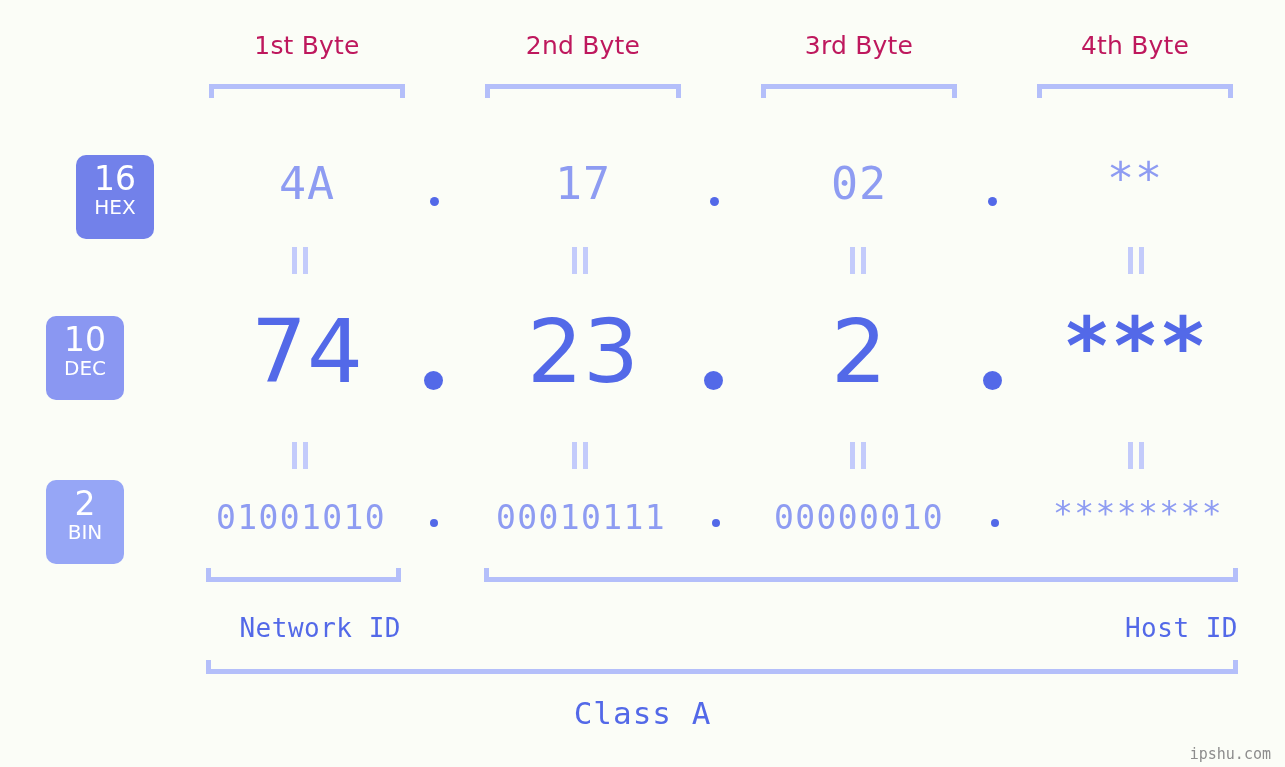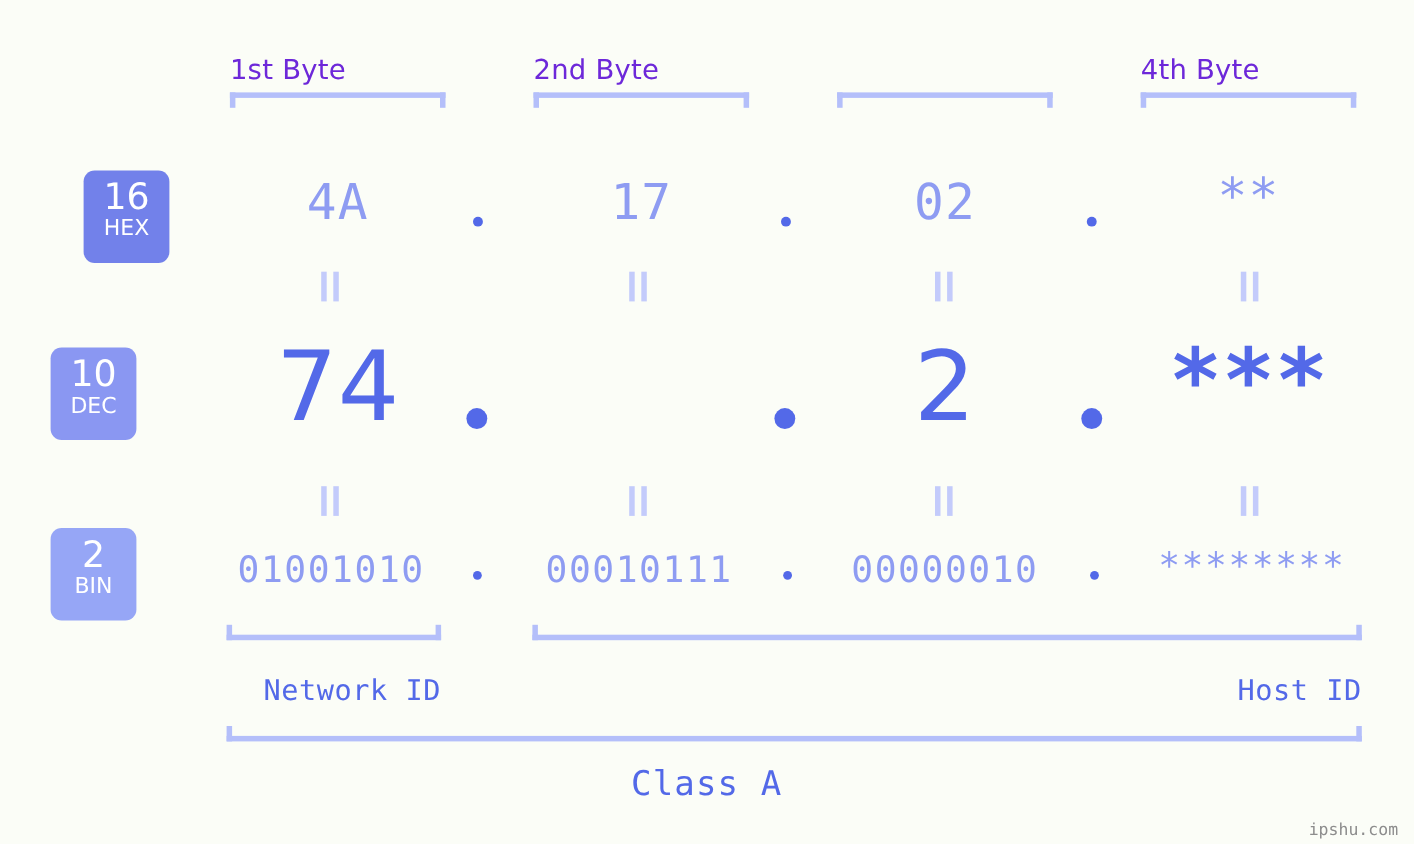--- a/index.html
+++ b/index.html
@@ -16,24 +16,25 @@
   }
   #stage {
     position: relative;
     width: 1285px;
     height: 767px;
   }
 
   
   .byte-label {
     position: absolute;
-    top: 49px;
+    top: 31px;
     font-family: "DejaVu Sans", sans-serif;
     font-size: 25px;
-    color: #6d28d9;
+    color: #be185d;
+    text-align: center;
     letter-spacing: 0.2px;
     white-space: nowrap;
   }
 
   
   .bracket-down {
     position: absolute;
     height: 14px;
     border-top: 5px solid #b4bffa;
     border-left: 5px solid #b4bffa;
@@ -169,20 +170,21 @@
     letter-spacing: 0px;
   }
 </style>
 </head>
 <body>
 
 <div id="stage">
 
   <div class="byte-label" style="left:209px; width:196px;">1st Byte</div>
   <div class="byte-label" style="left:485px; width:196px;">2nd Byte</div>
+  <div class="byte-label" style="left:761px; width:196px;">3rd Byte</div>
   <div class="byte-label" style="left:1037px; width:196px;">4th Byte</div>
 
   <div class="bracket-down" style="left:209px; top:84px; width:196px;"></div>
   <div class="bracket-down" style="left:485px; top:84px; width:196px;"></div>
   <div class="bracket-down" style="left:761px; top:84px; width:196px;"></div>
   <div class="bracket-down" style="left:1037px; top:84px; width:196px;"></div>
 
   <div class="badge" id="badge-hex">
     <span class="num">16</span>
     <span class="abbr">HEX</span>
@@ -216,20 +218,21 @@
     <span class="b1"></span>
       <span class="b2"></span>
   </div>
   <div class="eqmark" style="left:1128px; top:247px;">
     <span class="b1"></span>
       <span class="b2"></span>
   </div>
 
   <div class="val dec-val" style="left:209px; width:196px;">74</div>
   <div class="dot dot-dec" style="left:424px;"></div>
+  <div class="val dec-val" style="left:485px; width:196px;">23</div>
   <div class="dot dot-dec" style="left:704px;"></div>
   <div class="val dec-val" style="left:761px; width:196px;">2</div>
   <div class="dot dot-dec" style="left:983px;"></div>
   <div class="val dec-val stars" style="left:1037px; width:196px; top:300px;">***</div>
 
   <div class="eqmark" style="left:292px; top:442px;">
     <span class="b1"></span>
       <span class="b2"></span>
   </div>
   <div class="eqmark" style="left:572px; top:442px;">

